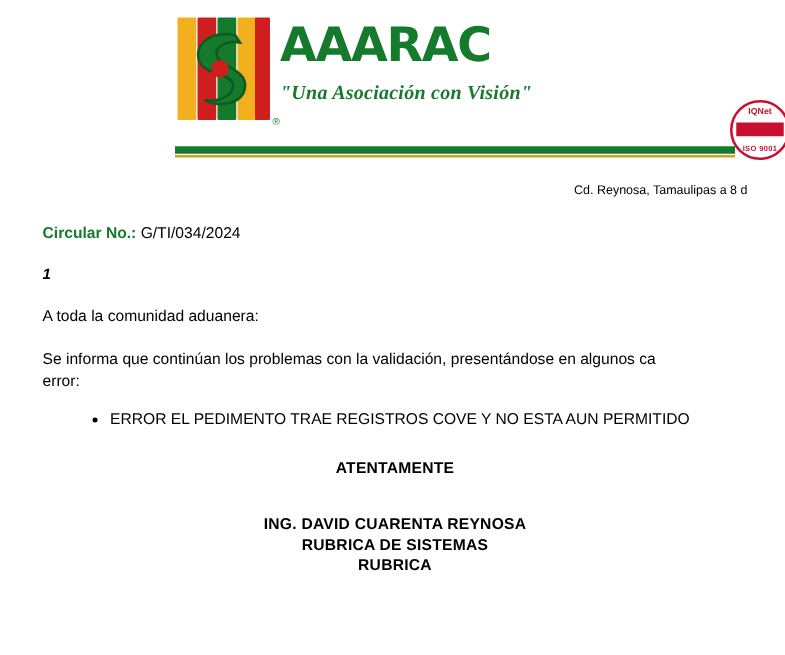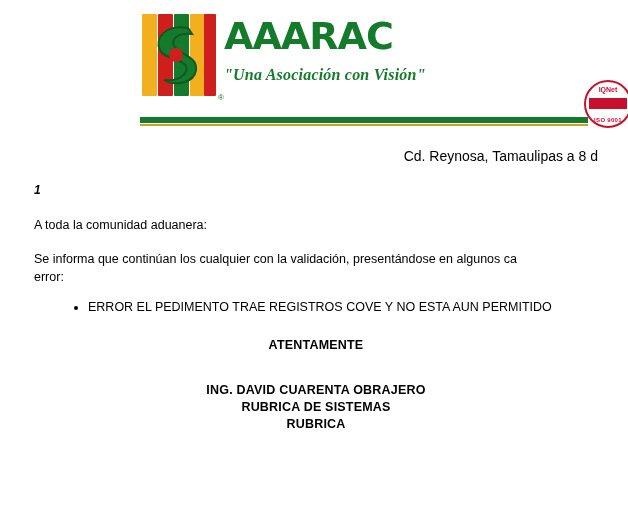--- a/index.html
+++ b/index.html
@@ -157,21 +157,21 @@
   }
 
   
   .body {
     padding: 14px 30px 0 34px;
     font-size: 12.5px;
     line-height: 1.45;
   }
   .place-date {
     text-align: right;
-    font-size: 14px;
+    font-size: 10px;
     margin-bottom: 16px;
     white-space: nowrap;
     overflow: hidden;
   }
   .meta-line {
     margin: 0 0 2px 0;
     white-space: nowrap;
   }
   .meta-label {
     font-weight: bold;
@@ -251,38 +251,42 @@
     <div class="rule-wrap">
       <div class="rule-green"></div>
       <div class="rule-gold"></div>
     </div>
   </div>
 
   <div class="body">
 
     <div class="place-date">Cd. Reynosa, Tamaulipas a 8 d</div>
 
+    <p class="meta-line">
+      <span class="meta-label">Circular No.:</span>
+      <span class="meta-value">G/TI/034/2024</span>
+    </p>
 
 
     <div class="page-num">1</div>
 
     <p class="para">A toda la comunidad aduanera:</p>
 
     <p class="para tight">
-      <span>Se informa que continúan los cualquier con la validación, presentándose en algunos ca</span><br>
+      <span>Se informa que continúan los problemas con la validación, presentándose en algunos ca</span><br>
       <span>error:</span>
     </p>
 
     <ul class="bullets">
       <li>ERROR EL PEDIMENTO TRAE REGISTROS COVE Y NO ESTA AUN PERMITIDO</li>
     </ul>
 
 
     <div class="closing">ATENTAMENTE</div>
 
     <div class="signature">
-      <div>ING. DAVID CUARENTA OBRAJERO</div>
+      <div>ING. DAVID CUARENTA REYNOSA</div>
       <div>RUBRICA DE SISTEMAS</div>
       <div>RUBRICA</div>
     </div>
 
   </div>
 </div>
 
 </body></html>

